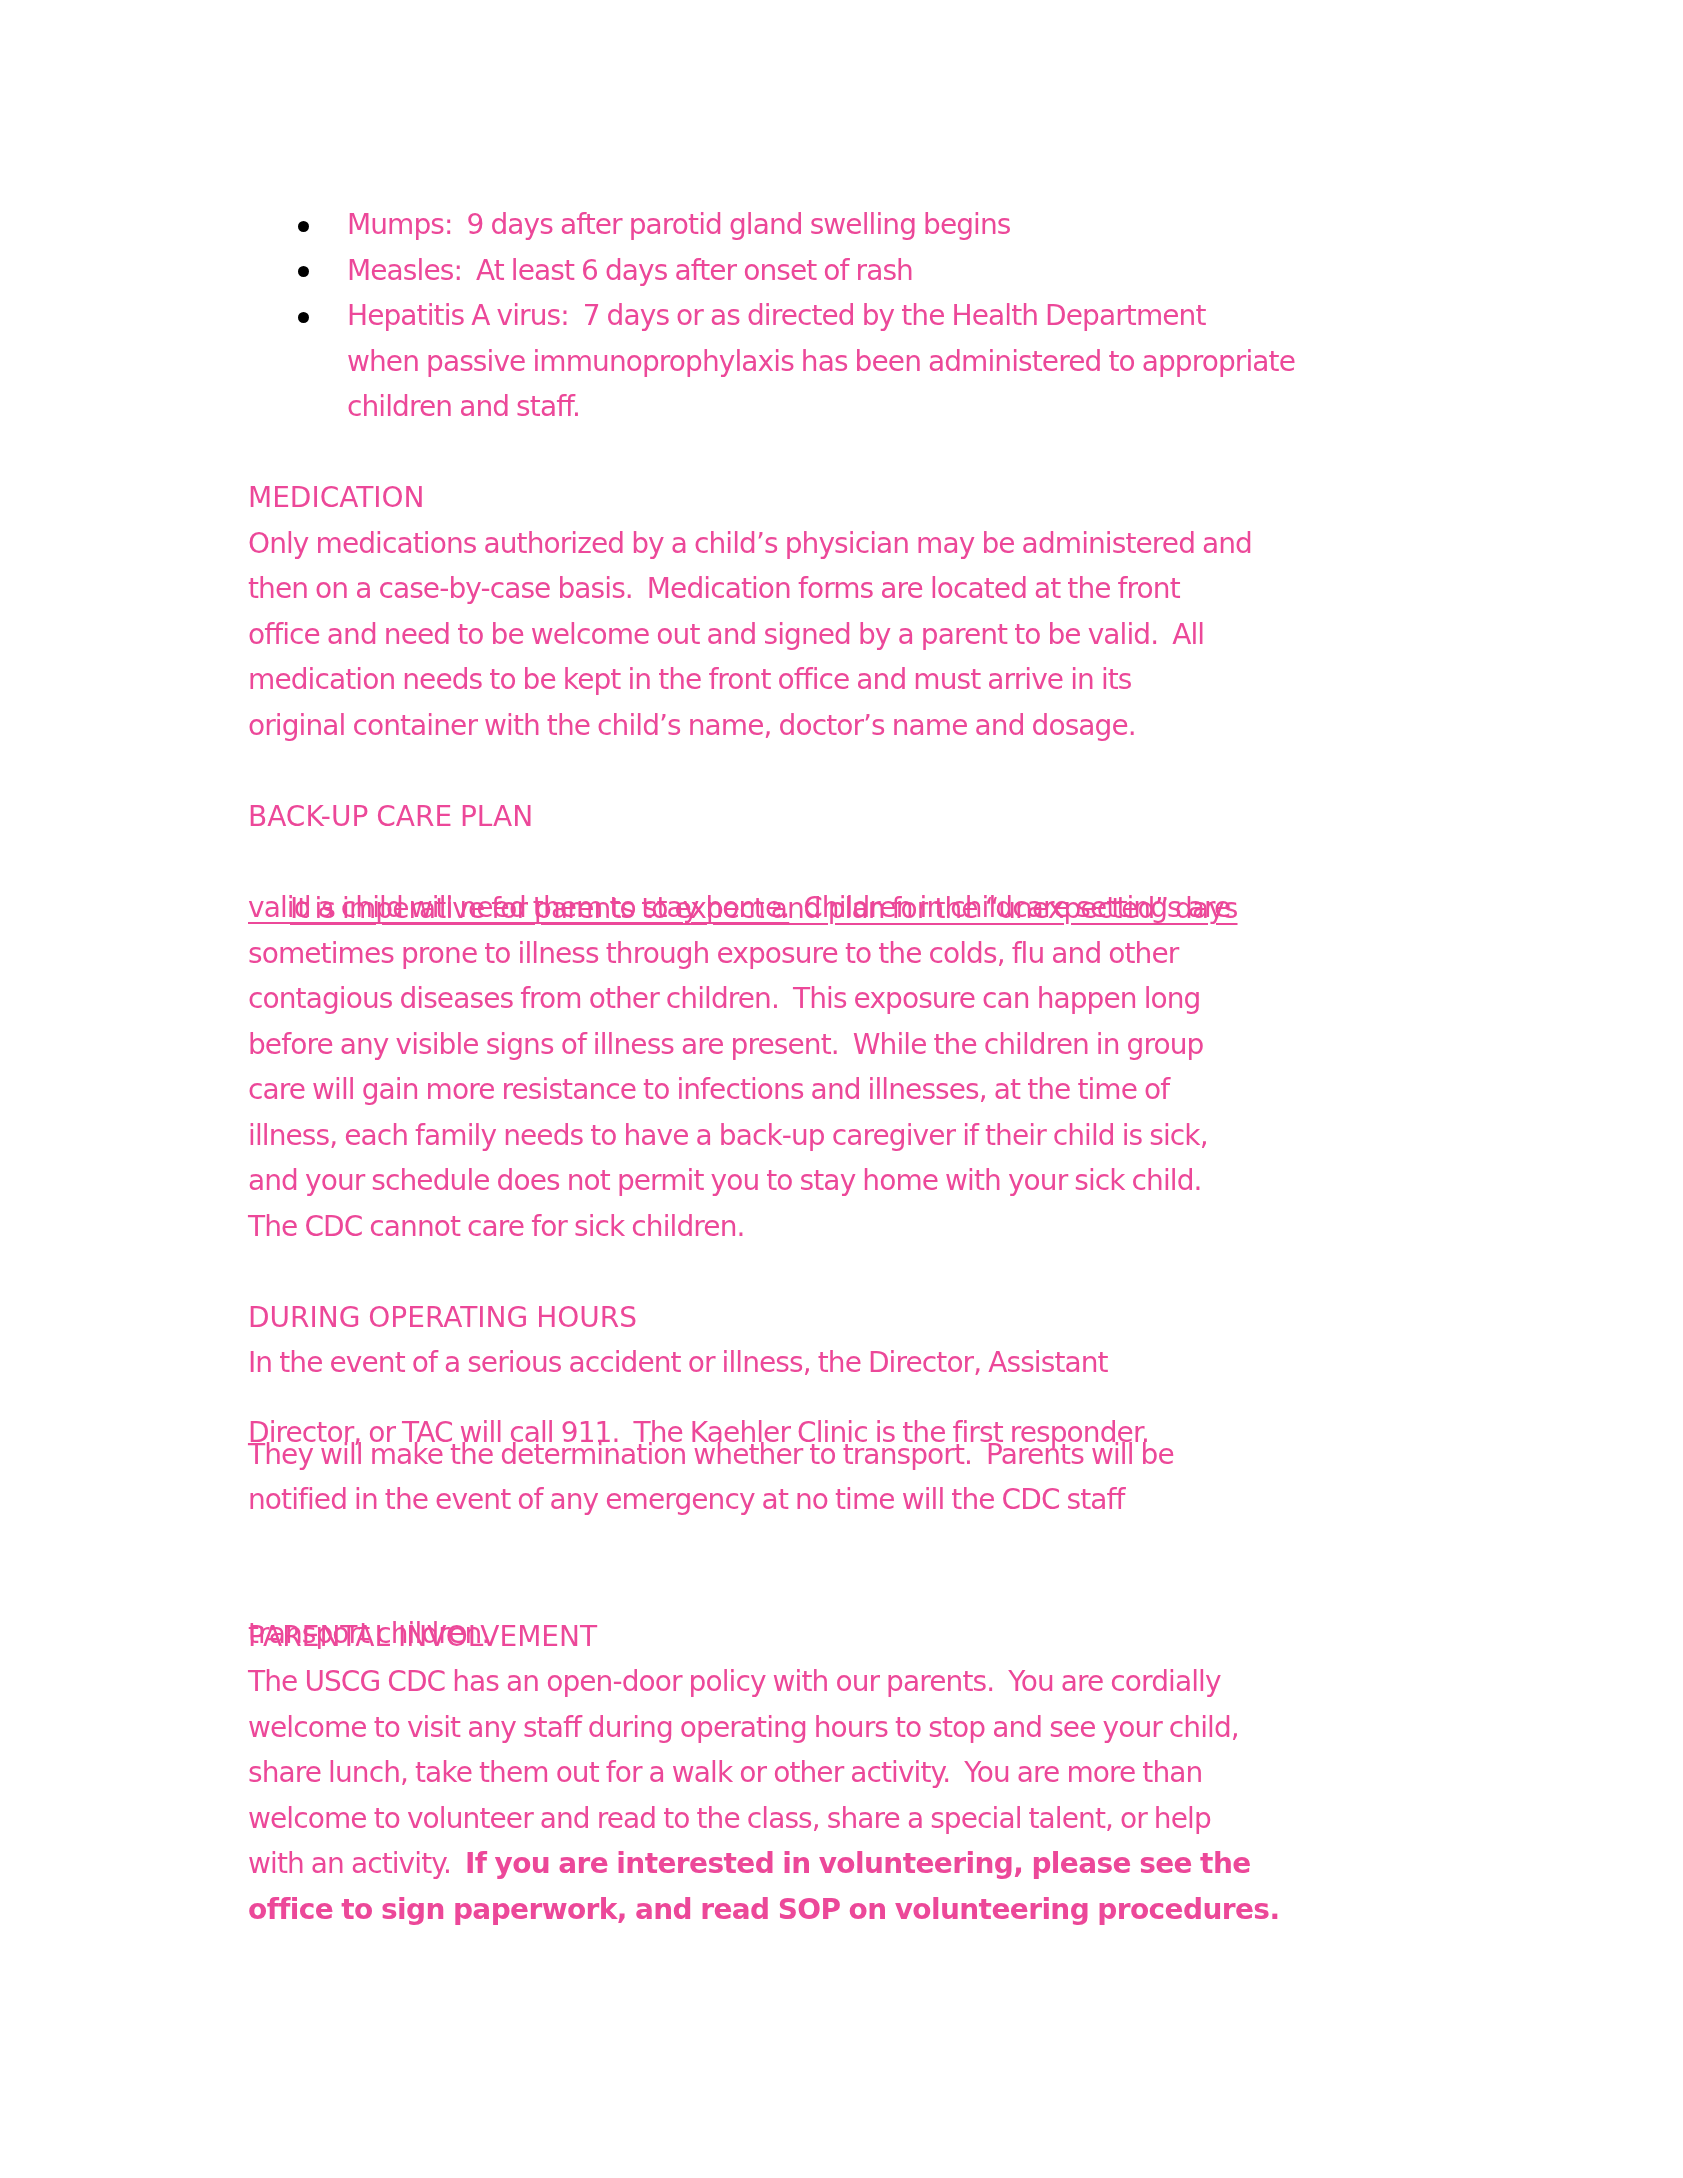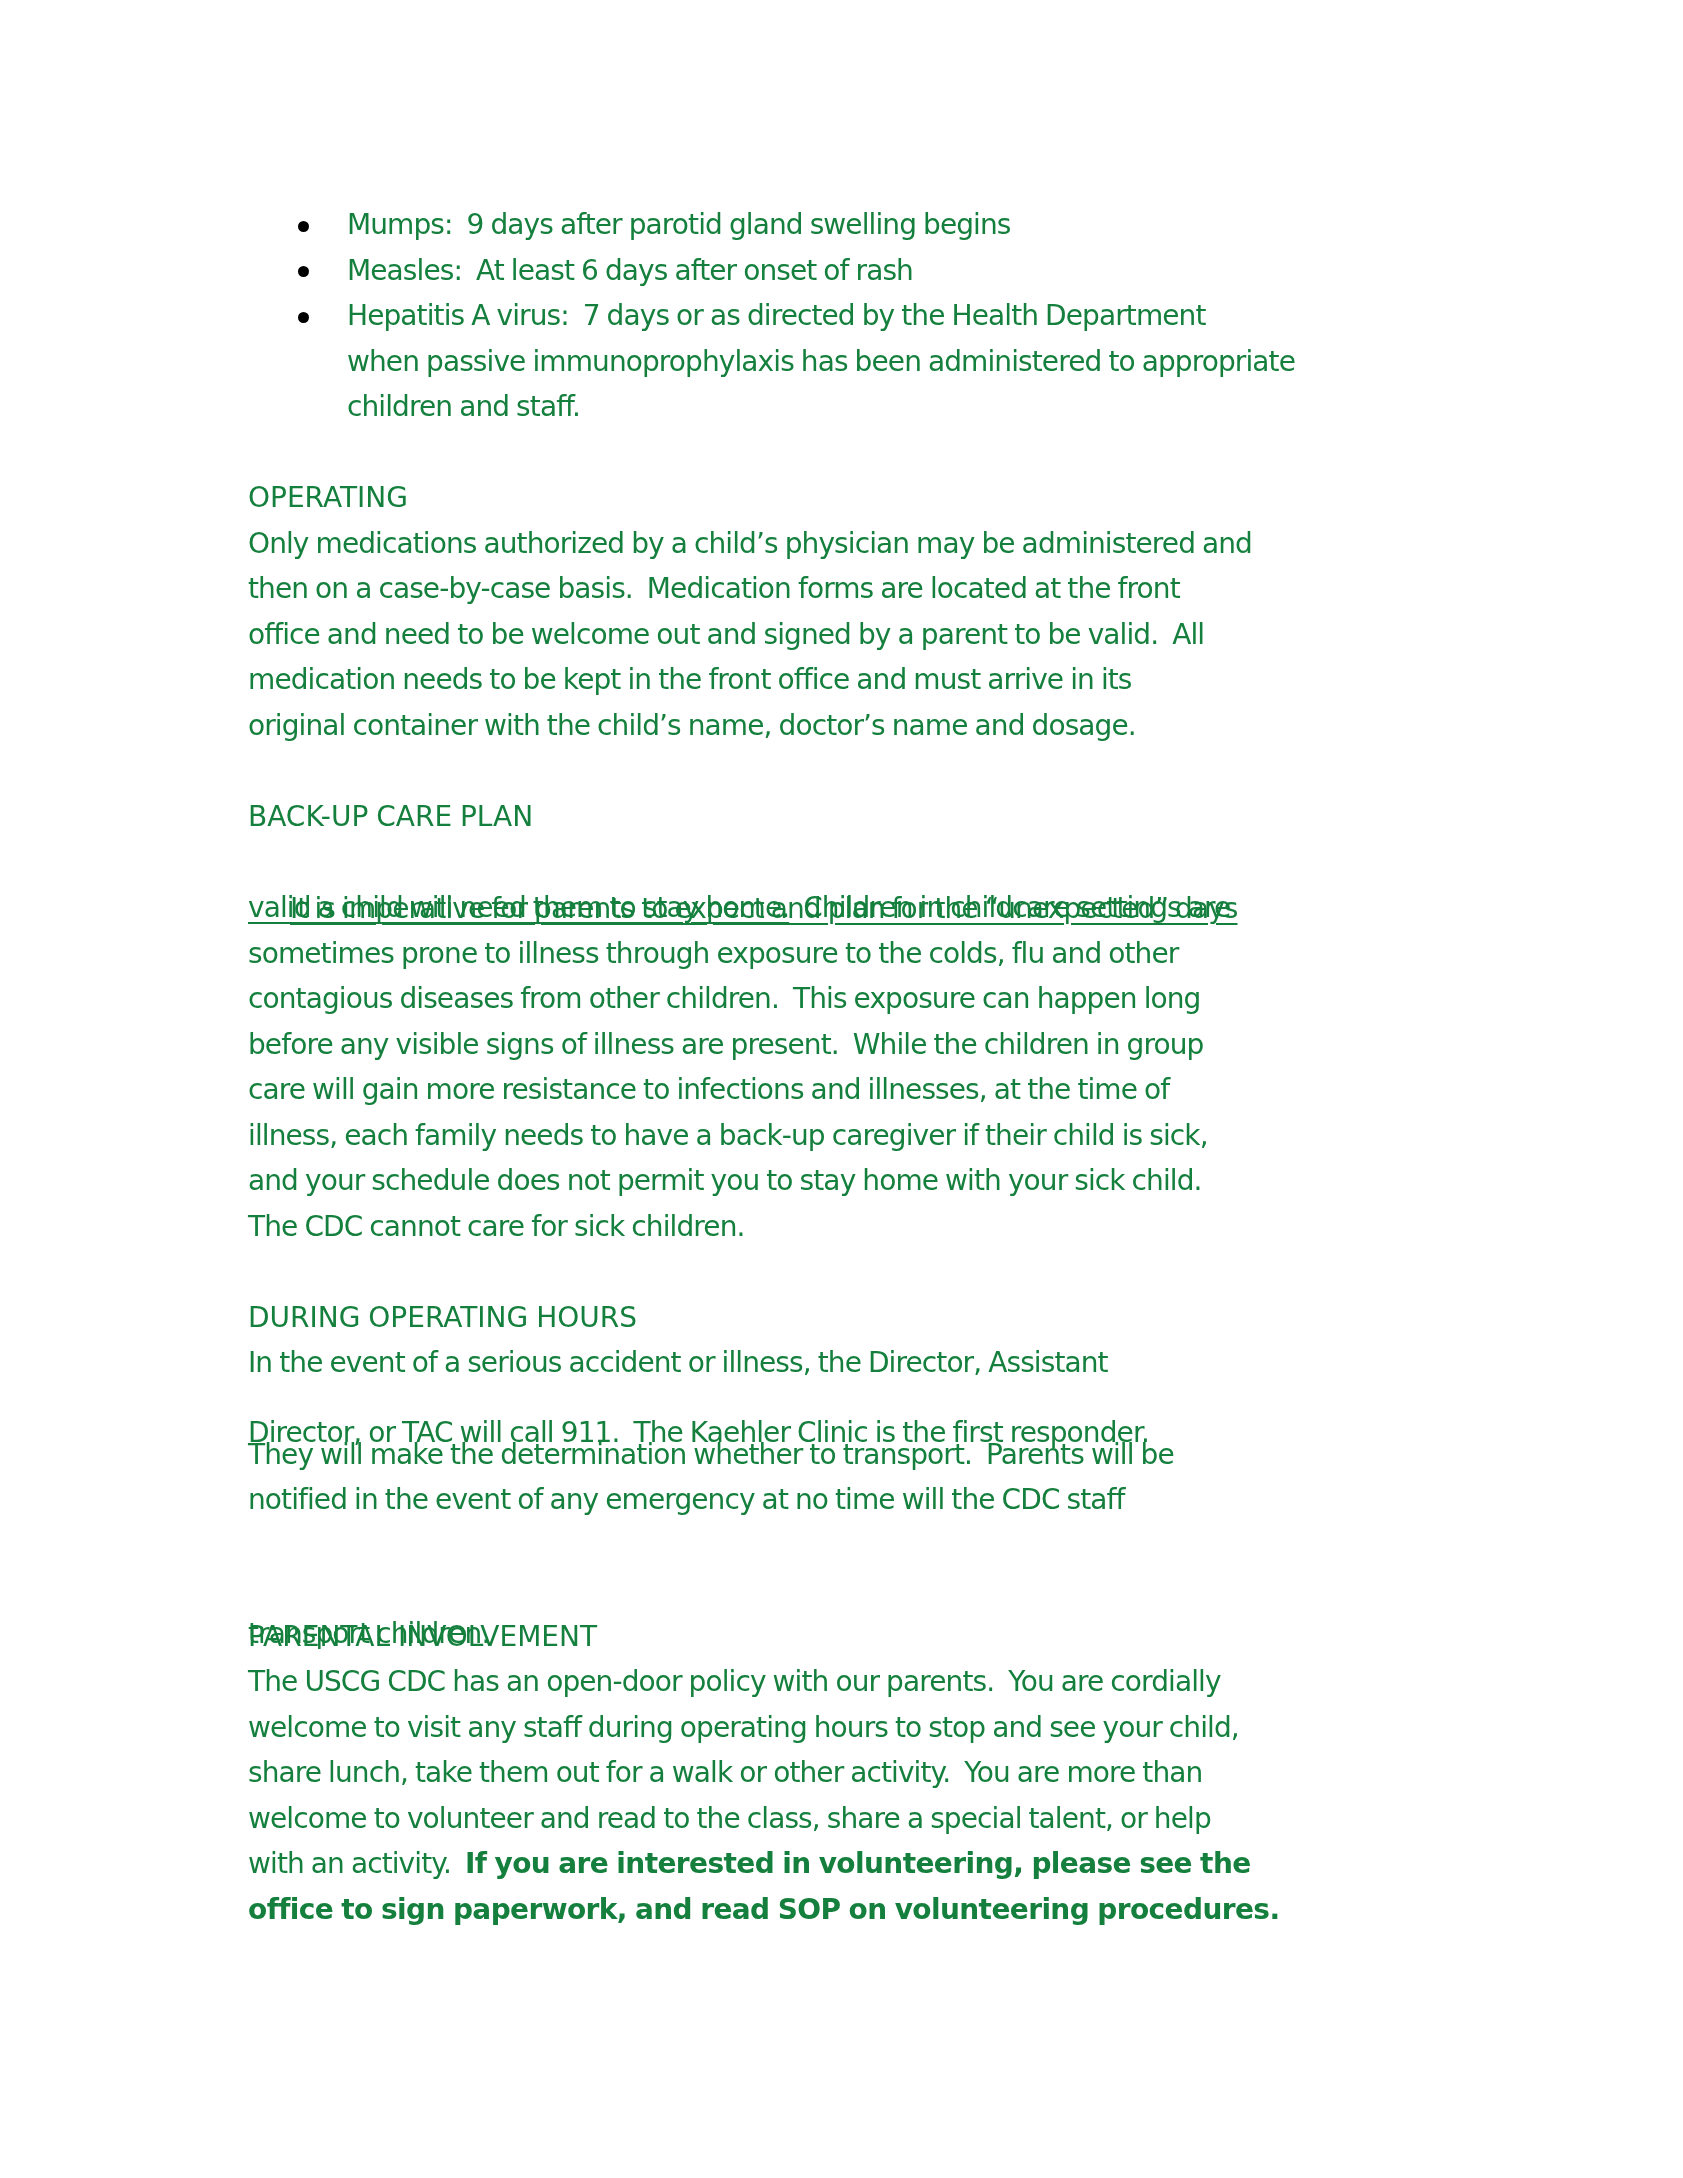--- a/index.html
+++ b/index.html
@@ -1,19 +1,19 @@
 <!DOCTYPE html>
 <html><head>
 <meta charset="utf-8">
 <style>
   html, body { margin: 0; padding: 0; background: #ffffff; }
   body { width: 1683px; height: 2178px; position: relative; overflow: hidden; }
   .page {
     position: absolute; left: 0; top: 0; width: 1683px; height: 2178px;
-    background: #ffffff; color: #15803d;
+    background: #ffffff; color: #ec4899;
     font-family: "DejaVu Sans", sans-serif;
     font-size: 28px;
     letter-spacing: -0.9px;
     word-spacing: -1px;
   }
   .line {
     position: absolute;
     white-space: pre;
     line-height: 46px;
     height: 46px;
@@ -40,21 +40,21 @@
     <span class="bullet" style="top:266px"></span>
     <div class="line bullet-text" style="top:248px">Measles:  At least 6 days after onset of rash</div>
 
     <span class="bullet" style="top:312px"></span>
     <div class="line bullet-text" style="top:293px">Hepatitis A virus:  7 days or as directed by the Health Department</div>
     <div class="line bullet-text" style="top:339px">when passive immunoprophylaxis has been administered to appropriate</div>
     <div class="line bullet-text" style="top:384px">children and staff.</div>
   </div>
 
   <section>
-    <div class="line heading" style="top:475px">OPERATING</div>
+    <div class="line heading" style="top:475px">MEDICATION</div>
     <div class="line body-line" style="top:521px">Only medications authorized by a child’s physician may be administered and</div>
     <div class="line body-line" style="top:566px">then on a case-by-case basis.  Medication forms are located at the front</div>
     <div class="line body-line" style="top:612px">office and need to be welcome out and signed by a parent to be valid.  All</div>
     <div class="line body-line" style="top:657px">medication needs to be kept in the front office and must arrive in its</div>
     <div class="line body-line" style="top:703px">original container with the child’s name, doctor’s name and dosage.</div>
   </section>
 
   <section>
     <div class="line heading" style="top:794px">BACK-UP CARE PLAN</div>
     <div class="line body-line" style="top:840px">

